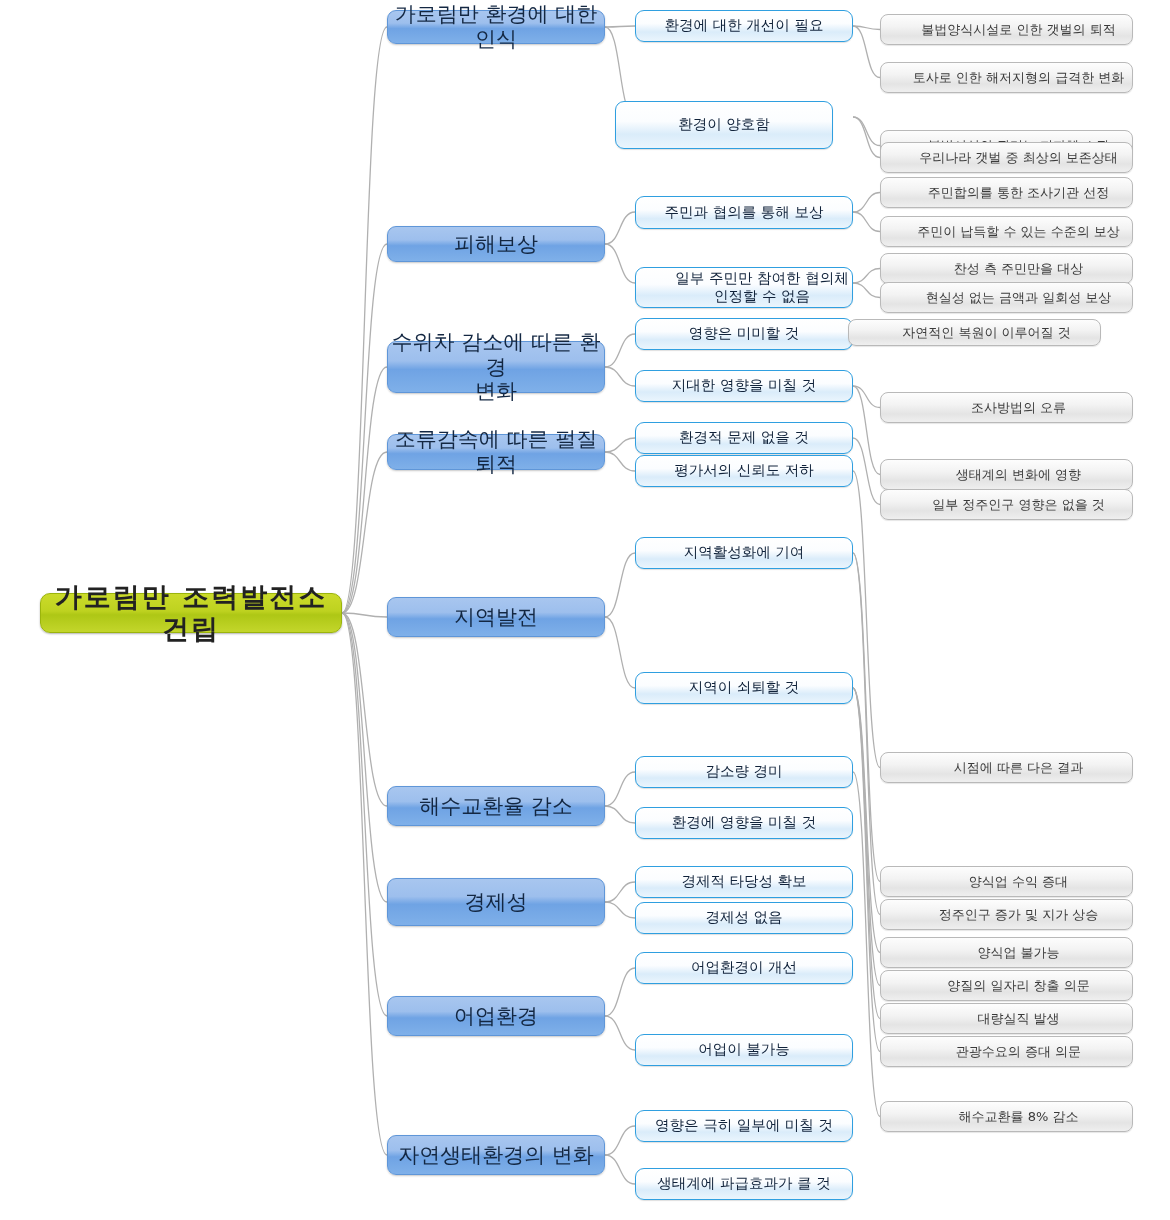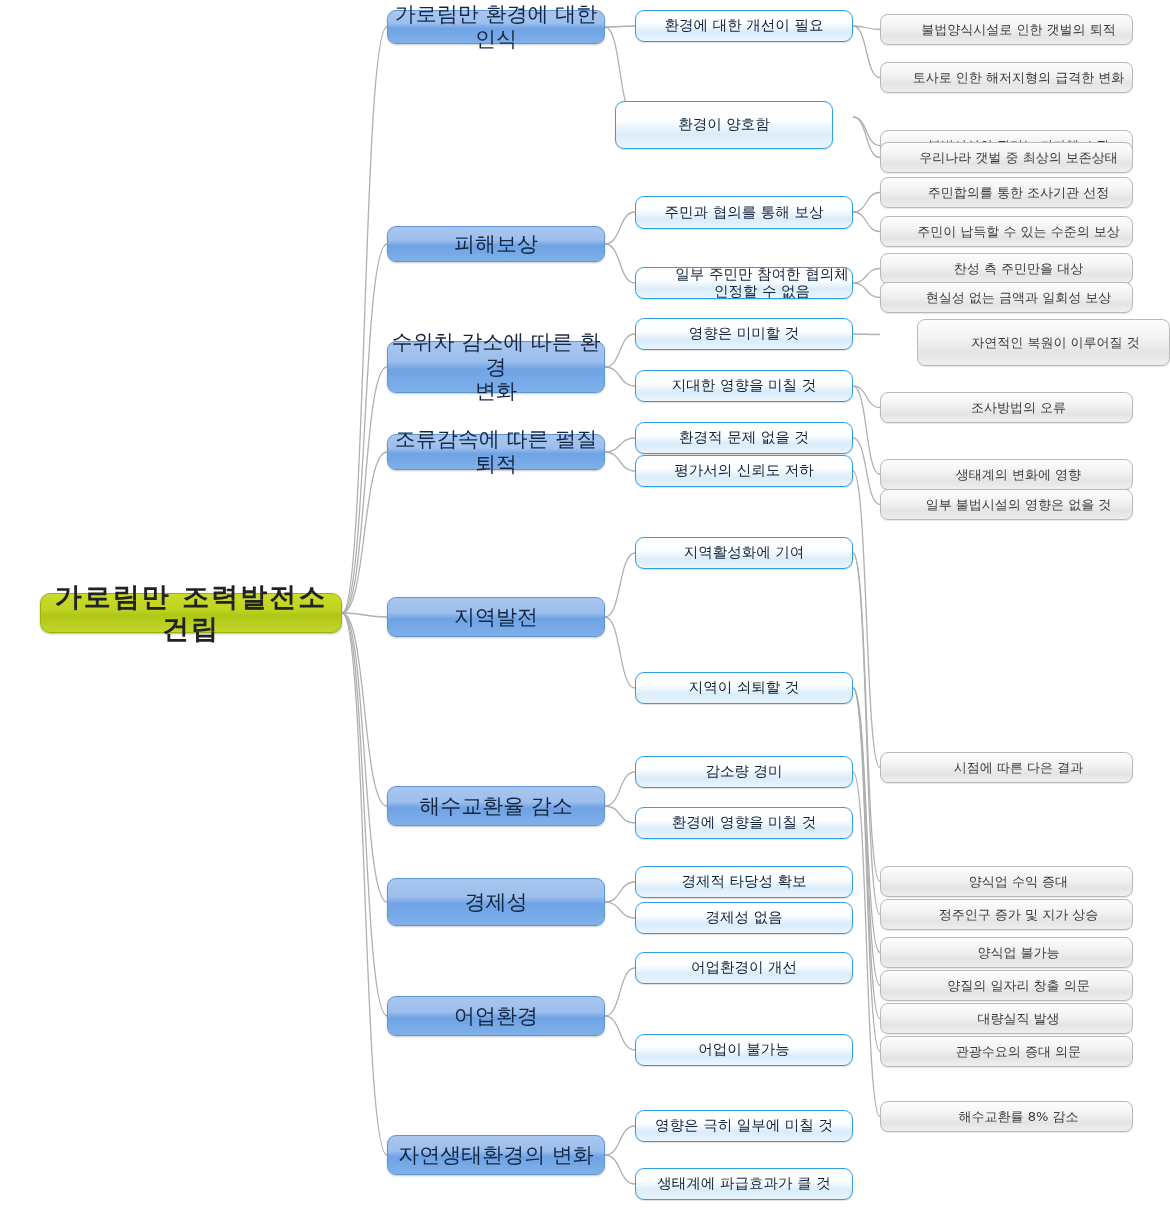--- a/index.html
+++ b/index.html
@@ -106,34 +106,34 @@
     <div class="node n2" style="left: 635px; top: 10px; width: 218px; height: 32px;">환경에 대한 개선이 필요</div>
     <div class="node n3" style="left: 880px; top: 14px; width: 253px; height: 31px;">불법양식시설로 인한 갯벌의 퇴적</div>
     <div class="node n3" style="left: 880px; top: 62px; width: 253px; height: 31px;">토사로 인한 해저지형의 급격한 변화</div>
     <div class="node n2" style="left: 615px; top: 101px; width: 218px; height: 48px;">환경이 양호함</div>
     <div class="node n3" style="left: 880px; top: 130px; width: 253px; height: 31px;">불법시설의 관리는 지자체 소관</div>
     <div class="node n3" style="left: 880px; top: 142px; width: 253px; height: 31px;">우리나라 갯벌 중 최상의 보존상태</div>
     <div class="node n1" style="left: 387px; top: 226px; width: 218px; height: 36px;">피해보상</div>
     <div class="node n2" style="left: 635px; top: 196px; width: 218px; height: 33px;">주민과 협의를 통해 보상</div>
     <div class="node n3" style="left: 880px; top: 177px; width: 253px; height: 31px;">주민합의를 통한 조사기관 선정</div>
     <div class="node n3" style="left: 880px; top: 216px; width: 253px; height: 31px;">주민이 납득할 수 있는 수준의 보상</div>
-    <div class="node n2" style="left: 635px; top: 267px; width: 218px; height: 32px; padding-left: 36px;">일부 주민만 참여한 협의체
+    <div class="node n2" style="left: 635px; top: 267px; width: 218px; height: 41px; padding-left: 36px;">일부 주민만 참여한 협의체
 인정할 수 없음</div>
     <div class="node n3" style="left: 880px; top: 253px; width: 253px; height: 31px;">찬성 측 주민만을 대상</div>
     <div class="node n3" style="left: 880px; top: 282px; width: 253px; height: 31px;">현실성 없는 금액과 일회성 보상</div>
     <div class="node n1" style="left: 387px; top: 341px; width: 218px; height: 52px;">수위차 감소에 따른 환경
 변화</div>
     <div class="node n2" style="left: 635px; top: 318px; width: 218px; height: 32px;">영향은 미미할 것</div>
-    <div class="node n3" style="left: 917px; top: 319px; width: 253px; height: 47px;">자연적인 복원이 이루어질 것</div>
+    <div class="node n3" style="left: 848px; top: 319px; width: 253px; height: 27px;">자연적인 복원이 이루어질 것</div>
     <div class="node n2" style="left: 635px; top: 370px; width: 218px; height: 32px;">지대한 영향을 미칠 것</div>
     <div class="node n3" style="left: 880px; top: 392px; width: 253px; height: 31px;">조사방법의 오류</div>
     <div class="node n3" style="left: 880px; top: 459px; width: 253px; height: 31px;">생태계의 변화에 영향</div>
     <div class="node n1" style="left: 387px; top: 434px; width: 218px; height: 36px;">조류감속에 따른 펄질 퇴적</div>
     <div class="node n2" style="left: 635px; top: 422px; width: 218px; height: 32px;">환경적 문제 없을 것</div>
-    <div class="node n3" style="left: 880px; top: 489px; width: 253px; height: 31px;">일부 불법시설의 영향은 없을 것</div>
+    <div class="node n3" style="left: 880px; top: 489px; width: 253px; height: 31px;">일부 정주인구 영향은 없을 것</div>
     <div class="node n2" style="left: 635px; top: 455px; width: 218px; height: 32px;">평가서의 신뢰도 저하</div>
     <div class="node n3" style="left: 880px; top: 752px; width: 253px; height: 31px;">시점에 따른 다은 결과</div>
     <div class="node n1" style="left: 387px; top: 597px; width: 218px; height: 40px;">지역발전</div>
     <div class="node n2" style="left: 635px; top: 537px; width: 218px; height: 32px;">지역활성화에 기여</div>
     <div class="node n3" style="left: 880px; top: 866px; width: 253px; height: 31px;">양식업 수익 증대</div>
     <div class="node n3" style="left: 880px; top: 899px; width: 253px; height: 31px;">정주인구 증가 및 지가 상승</div>
     <div class="node n2" style="left: 635px; top: 672px; width: 218px; height: 32px;">지역이 쇠퇴할 것</div>
     <div class="node n3" style="left: 880px; top: 937px; width: 253px; height: 31px;">양식업 불가능</div>
     <div class="node n3" style="left: 880px; top: 970px; width: 253px; height: 31px;">양질의 일자리 창출 의문</div>
     <div class="node n3" style="left: 880px; top: 1003px; width: 253px; height: 31px;">대량실직 발생</div>

